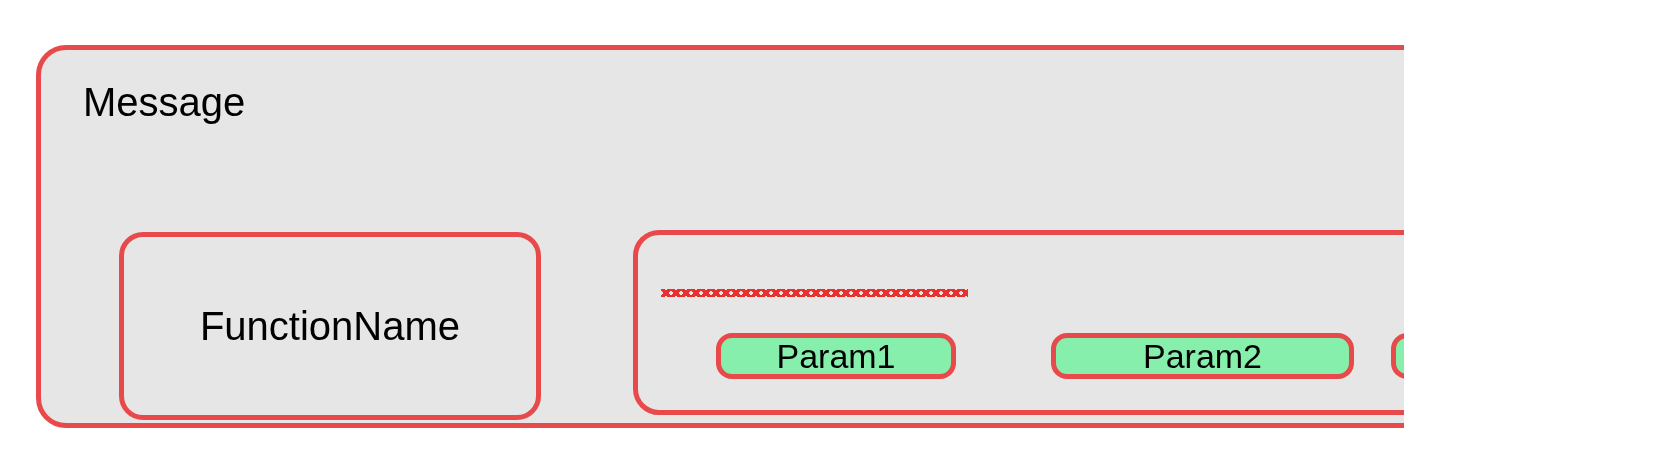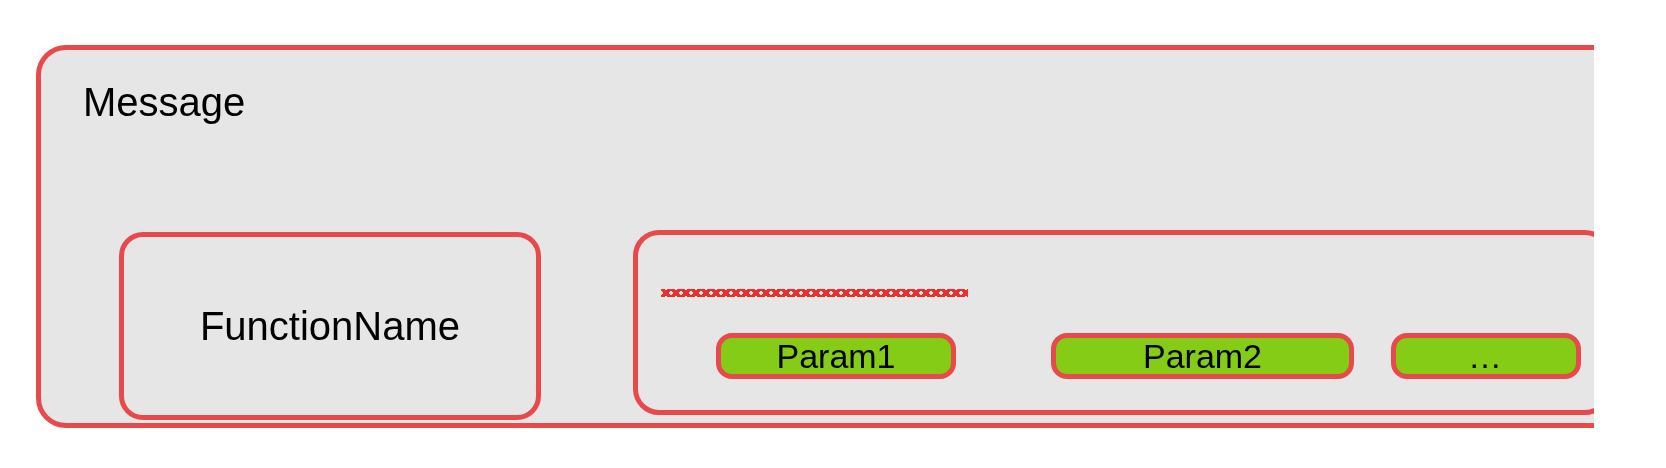--- a/index.html
+++ b/index.html
@@ -5,21 +5,21 @@
   html, body {
     margin: 0;
     padding: 0;
     background: #ffffff;
   }
   body {
     font-family: "Liberation Sans", sans-serif;
   }
   #canvas {
     position: relative;
-    width: 1594px;
+    width: 1404px;
     height: 468px;
     background: #ffffff;
     overflow: hidden;
   }
 
   
   .rbox {
     position: absolute;
     box-sizing: border-box;
     background: #e6e6e6;
@@ -97,21 +97,21 @@
   .param-row {
     position: absolute;
     left: 0;
     top: 0;
     width: 100%;
     height: 100%;
   }
   .param-box {
     position: absolute;
     box-sizing: border-box;
-    background: #84cc16;
+    background: #86efac;
     border: 5px solid #e8494a;
     border-radius: 16px;
     top: 98px;
     height: 46px;
     display: flex;
     align-items: center;
     justify-content: center;
   }
   .param-label {
     font-size: 34px;

